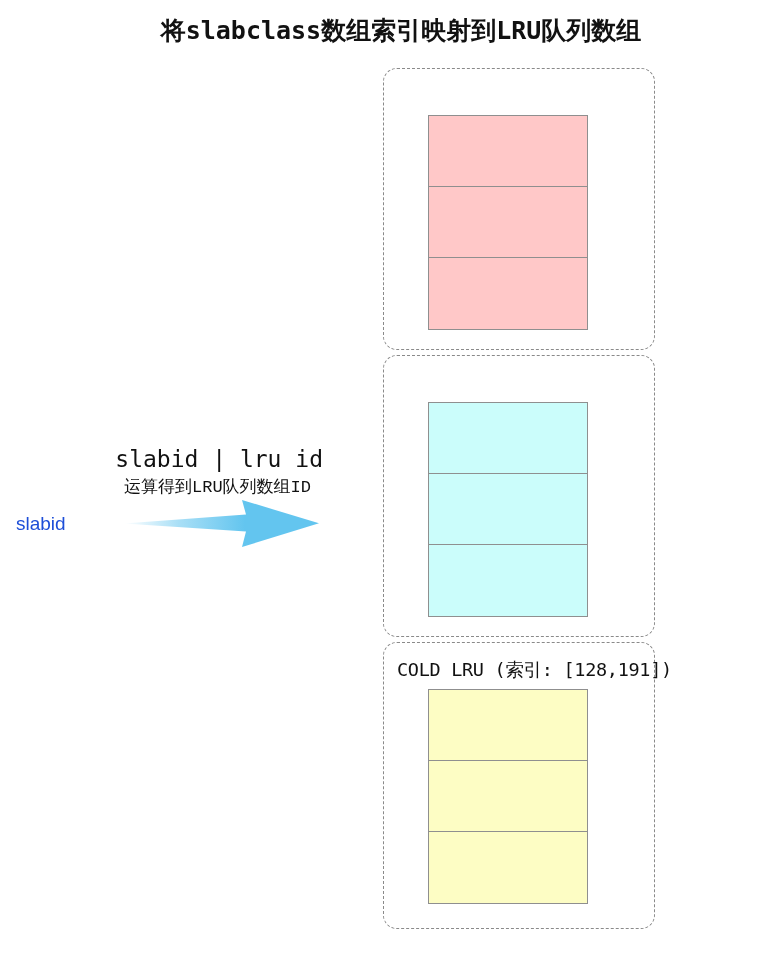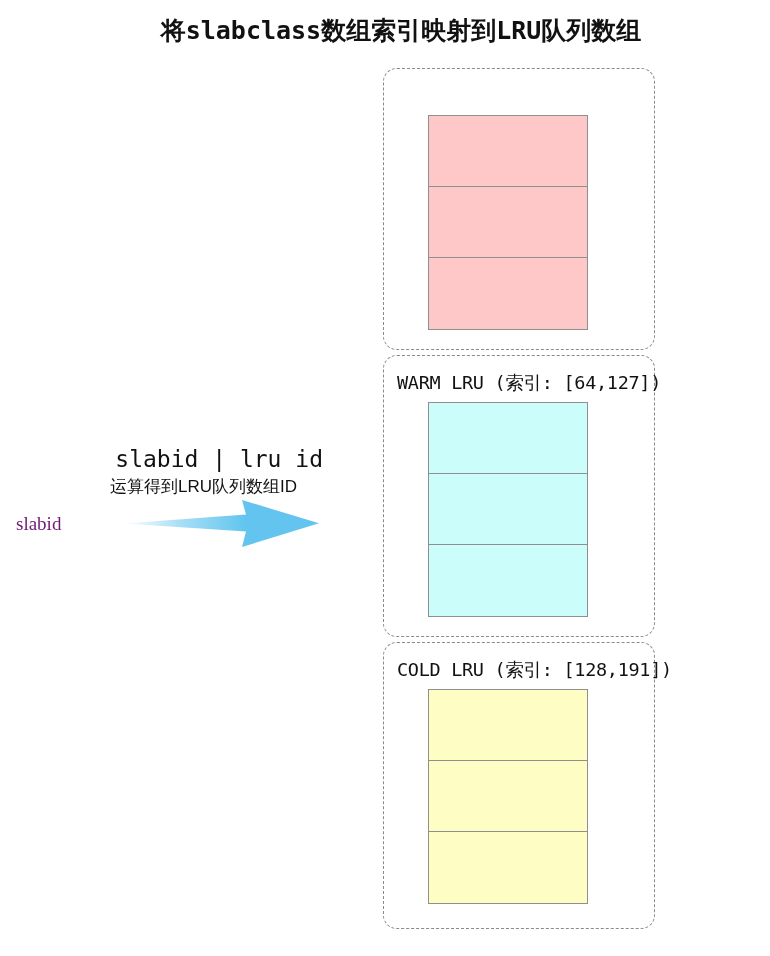--- a/index.html
+++ b/index.html
@@ -87,33 +87,33 @@
     font-family: "DejaVu Sans Mono", monospace;
     font-size: 23px;
     color: #111111;
     white-space: nowrap;
   }
   .annot-line2 {
     position: absolute;
     left: 96px;
     top: 475px;
     width: 215px;
-    text-align: center;
-    font-family: Liberation Sans, sans-serif;
+    text-align: right;
+    font-family: Liberation Mono, monospace;
     font-size: 17px;
     color: #111111;
     white-space: nowrap;
   }
   .slabid-label {
     position: absolute;
     left: 16px;
     top: 513px;
-    font-family: Liberation Serif, serif;
+    font-family: Liberation Sans, sans-serif;
     font-size: 19px;
-    color: #701a75;
+    color: #1d4ed8;
     white-space: nowrap;
   }
 
   
   .arrow-wrap {
     position: absolute;
     left: 124px;
     top: 500px;
     width: 195px;
     height: 48px;
@@ -153,21 +153,20 @@
 
 <div class="lru-group" id="group-hot">
   <div class="cell-stack hot">
     <div class="cell"></div>
     <div class="cell"></div>
     <div class="cell"></div>
   </div>
 </div>
 
 <div class="lru-group" id="group-warm">
-  <div class="lru-label">WARM LRU (索引: [64,127])</div>
   <div class="cell-stack warm">
     <div class="cell"></div>
     <div class="cell"></div>
     <div class="cell"></div>
   </div>
 </div>
 
 <div class="lru-group" id="group-cold">
   <div class="lru-label">COLD LRU (索引: [128,191])</div>
   <div class="cell-stack cold">

